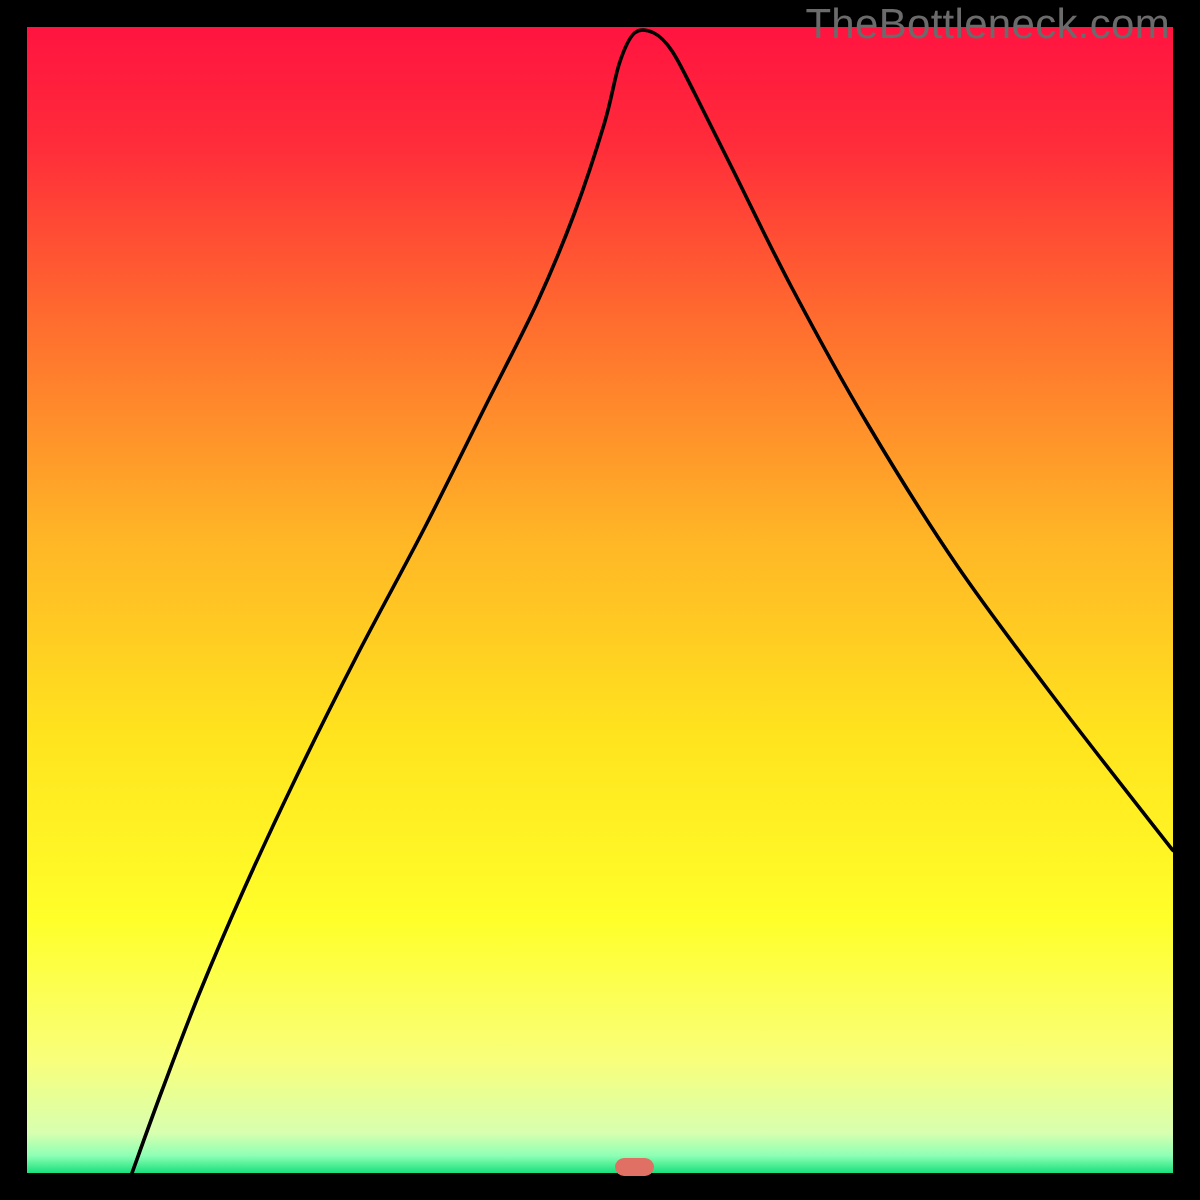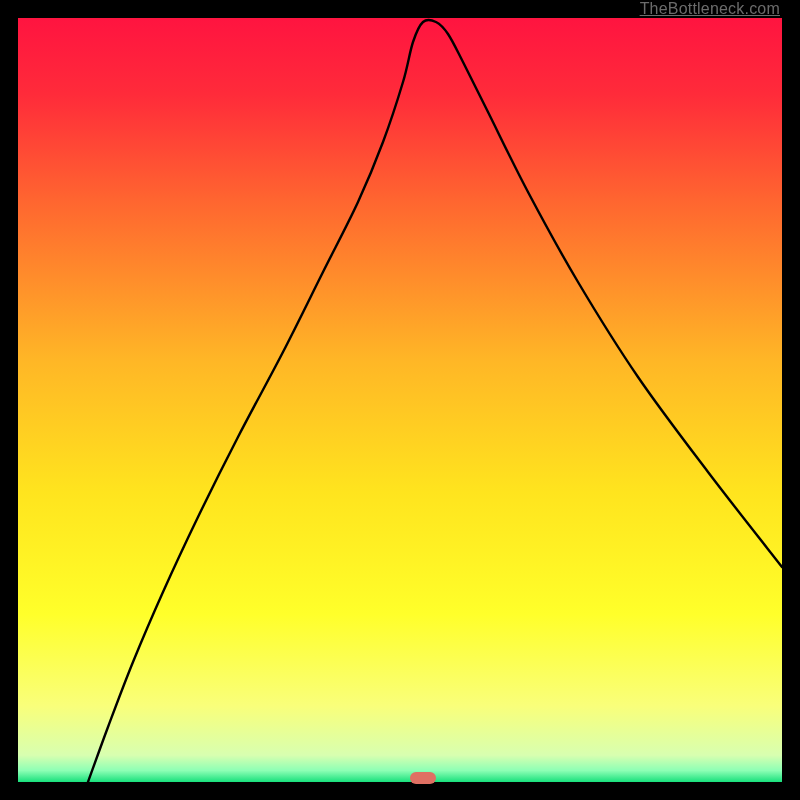--- a/index.html
+++ b/index.html
@@ -24,25 +24,24 @@
     left: 0;
     top: 0;
     width: 764px;
     height: 764px;
   }
   .watermark {
     position: absolute;
     top: 0;
     right: 20px;
     color: #6b6b6b;
-    font-size: 16px;
+    font-size: 28px;
     font-weight: 500;
     letter-spacing: 0.2px;
     user-select: none;
-    text-decoration: underline;
   }
   .marker {
     position: absolute;
     width: 26px;
     height: 12px;
     border-radius: 6px;
     transform: translate(-50%, -50%);
   }
 </style>
 </head>

